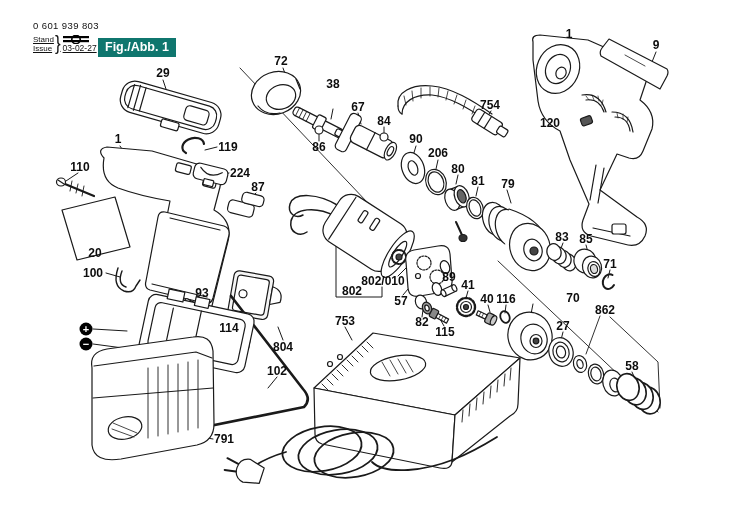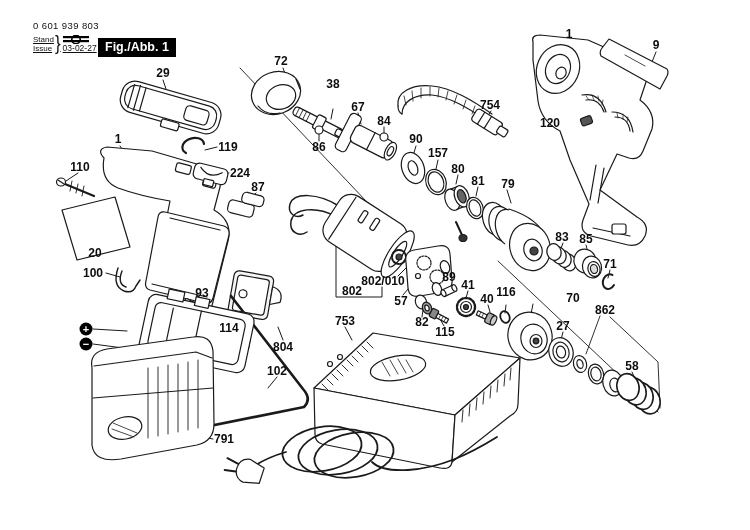--- a/index.html
+++ b/index.html
@@ -7,21 +7,21 @@
         font-family:"Liberation Sans", sans-serif;color:#111;}
   #drawing{position:absolute;left:0;top:0;}
   
   #hdr{position:absolute;left:33px;top:20px;}
   #part-number{font-size:9.5px;letter-spacing:.4px;}
   #rev{display:flex;align-items:center;margin-top:3px;text-decoration:underline;}
   #rev .lbls{font-size:8px;line-height:9px;}
   #rev .brace{font-size:17px;font-weight:300;margin:0 2px 0 1px;transform:scaleY(1.15);}
   #rev .rcol{font-size:8.5px;line-height:9px;}
   #rev .rcol .logo{display:block;height:9px;}
-  #figbox{position:absolute;left:98px;top:38px;background:#000000;color:#fff;
+  #figbox{position:absolute;left:98px;top:38px;background:#0f766e;color:#fff;
           font-weight:bold;font-size:12.5px;padding:2px 7px 3px 7px;}
   
   #ftr{position:absolute;left:608px;top:457px;font-size:9px;line-height:11.5px;}
   
   .callout{position:absolute;transform:translate(-50%,-50%);font-weight:bold;
            font-size:12px;white-space:nowrap;color:#0d0d0d;}
   .badge{position:absolute;transform:translate(-50%,-50%);width:13px;height:13px;
          background:#000;color:#fff;border-radius:50%;font-weight:bold;font-size:11px;
          line-height:13px;text-align:center;}
 </style>
@@ -431,36 +431,36 @@
       <div class="callout" style="left: 229px; top: 328px;">114</div>
       <div class="callout" style="left: 283px; top: 347px;">804</div>
       <div class="callout" style="left: 277px; top: 371px;">102</div>
       <div class="callout" style="left: 224px; top: 439px;">791</div>
       <div class="callout" style="left: 281px; top: 61px;">72</div>
       <div class="callout" style="left: 333px; top: 84px;">38</div>
       <div class="callout" style="left: 319px; top: 147px;">86</div>
       <div class="callout" style="left: 358px; top: 107px;">67</div>
       <div class="callout" style="left: 384px; top: 121px;">84</div>
       <div class="callout" style="left: 416px; top: 139px;">90</div>
-      <div class="callout" style="left: 438px; top: 153px;">157</div>
+      <div class="callout" style="left: 438px; top: 153px;">206</div>
       <div class="callout" style="left: 458px; top: 169px;">80</div>
       <div class="callout" style="left: 478px; top: 181px;">81</div>
       <div class="callout" style="left: 508px; top: 184px;">79</div>
       <div class="callout" style="left: 490px; top: 105px;">754</div>
       <div class="callout" style="left: 550px; top: 123px;">120</div>
       <div class="callout" style="left: 569px; top: 34px;">1</div>
       <div class="callout" style="left: 656px; top: 45px;">9</div>
       <div class="callout" style="left: 562px; top: 237px;">83</div>
       <div class="callout" style="left: 586px; top: 239px;">85</div>
       <div class="callout" style="left: 610px; top: 264px;">71</div>
       <div class="callout" style="left: 605px; top: 310px;">862</div>
       <div class="callout" style="left: 632px; top: 366px;">58</div>
       <div class="callout" style="left: 533px; top: 298px; margin-left: 40px;">70</div>
       <div class="callout" style="left: 563px; top: 326px;">27</div>
-      <div class="callout" style="left: 506px; top: 292px;">116</div>
+      <div class="callout" style="left: 506px; top: 299px;">116</div>
       <div class="callout" style="left: 487px; top: 299px;">40</div>
       <div class="callout" style="left: 468px; top: 285px;">41</div>
       <div class="callout" style="left: 449px; top: 277px;">89</div>
       <div class="callout" style="left: 401px; top: 301px;">57</div>
       <div class="callout" style="left: 422px; top: 322px;">82</div>
       <div class="callout" style="left: 445px; top: 332px;">115</div>
       <div class="callout" style="left: 383px; top: 281px;">802/010</div>
       <div class="callout" style="left: 352px; top: 291px;">802</div>
       <div class="callout" style="left: 345px; top: 321px;">753</div>
       <div class="badge" style="left: 86px; top: 329px;">+</div>

